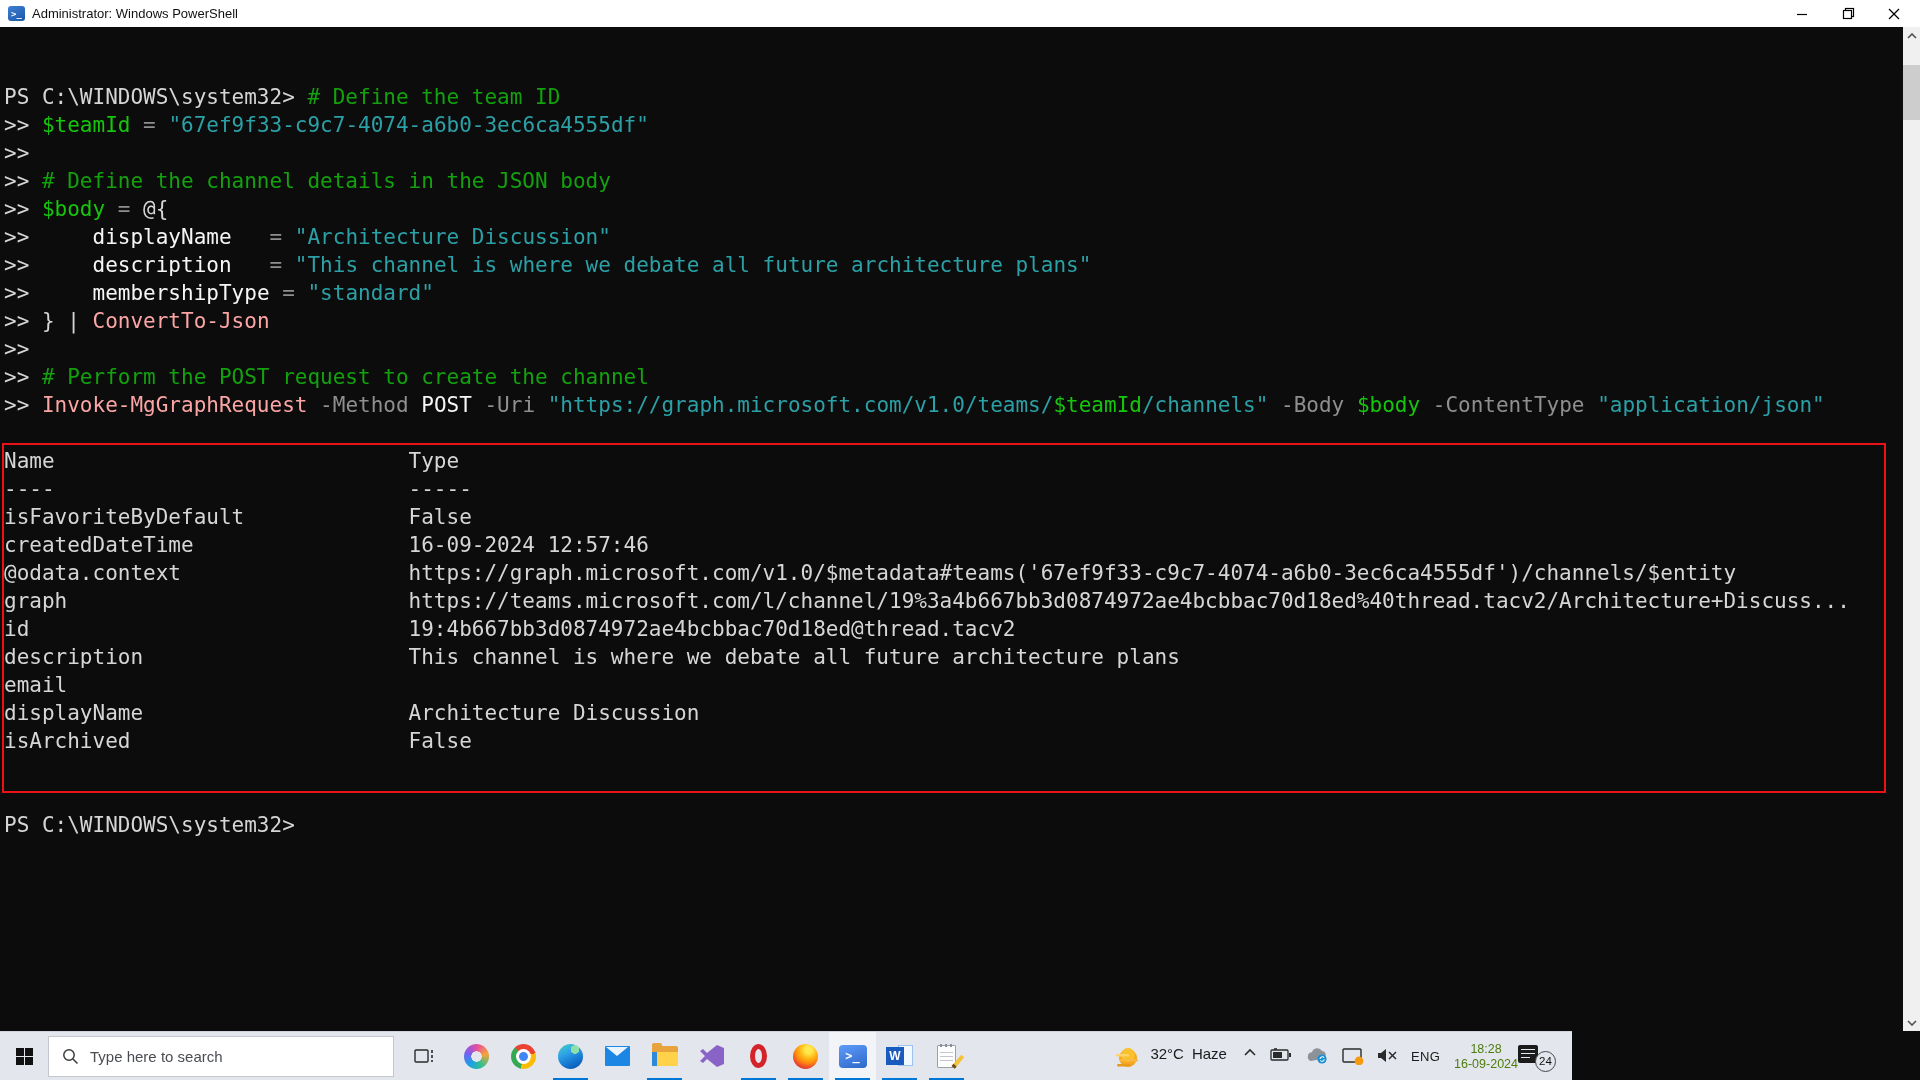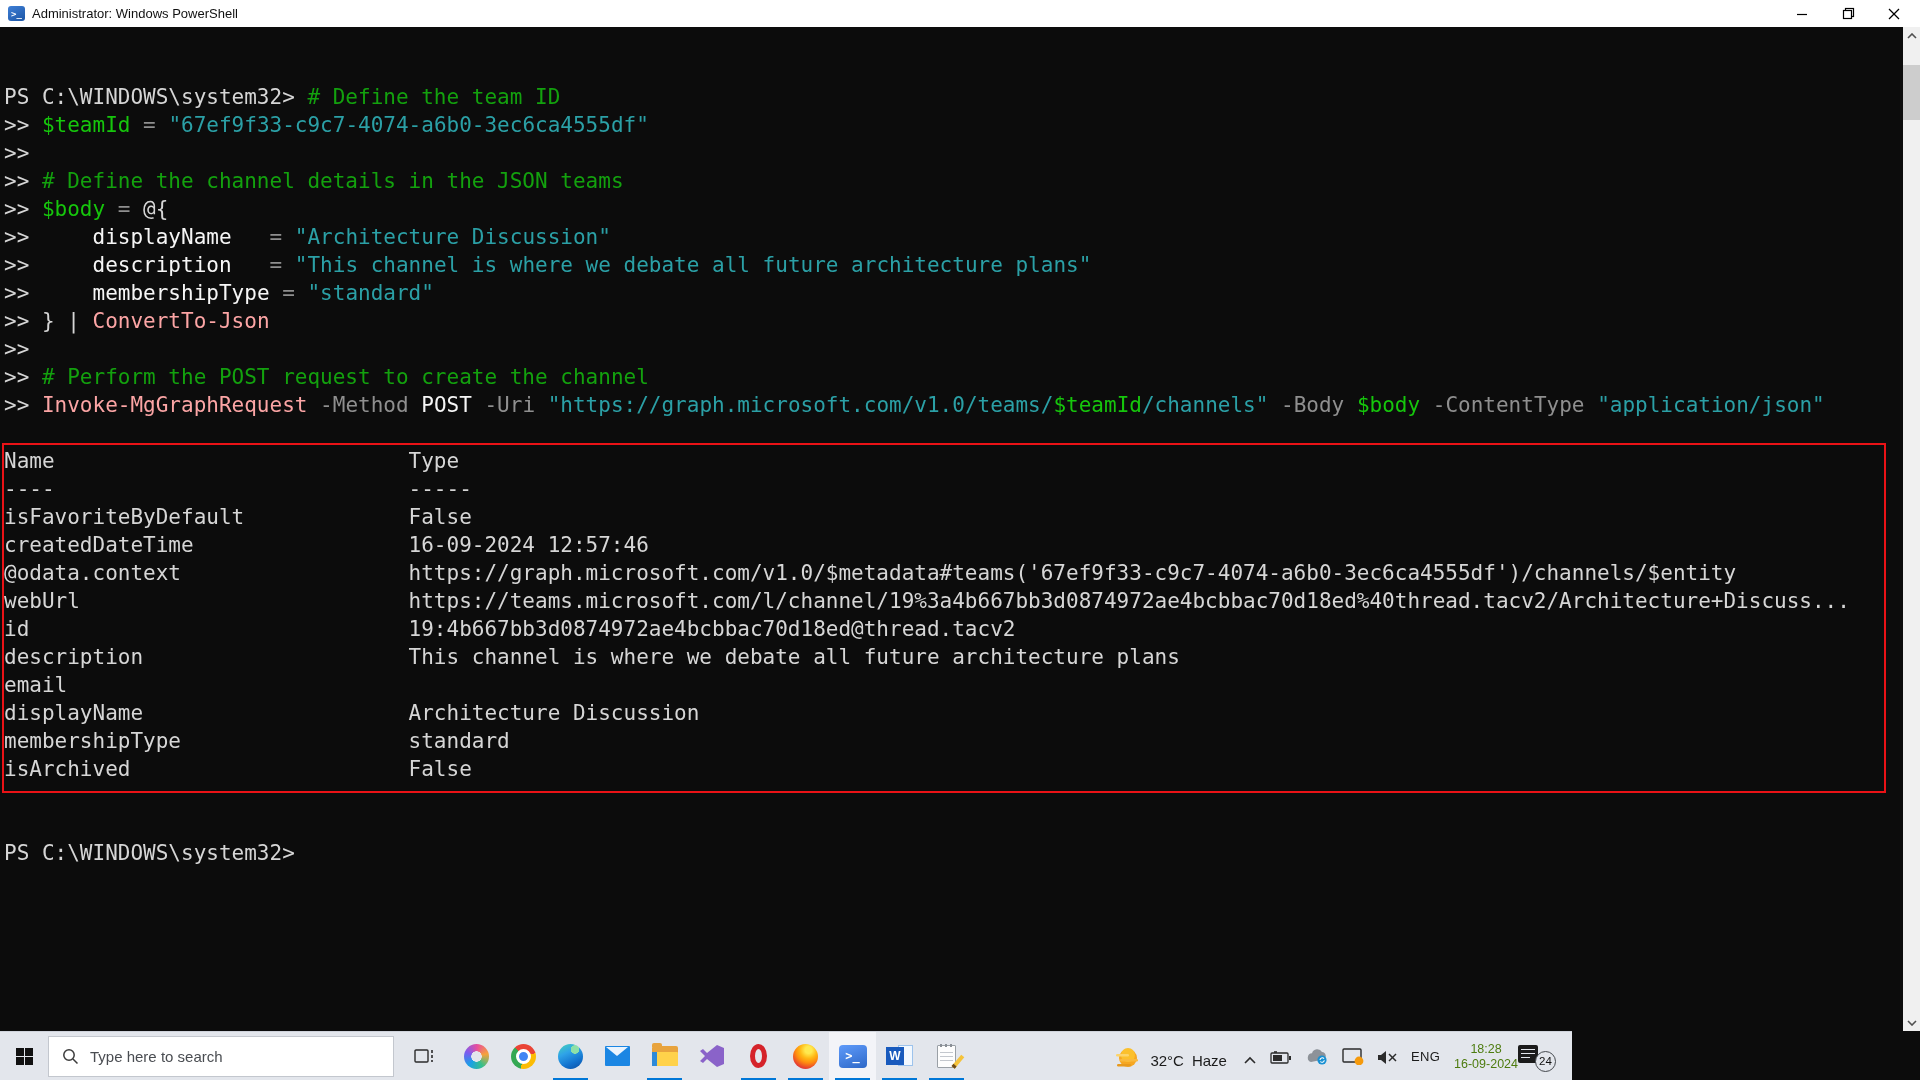--- a/index.html
+++ b/index.html
@@ -70,21 +70,21 @@
     display:flex;align-items:center;justify-content:center}
   .i-notepad{position:relative;width:19px;height:23px;background:#FDFDFD;border:1px solid #9AA0A6;border-radius:1px}
   .i-notepad i{position:absolute;left:2px;right:2px;height:1.5px;background:#C3C7CD}
   .i-notepad .l1{top:6px}.i-notepad .l2{top:10px}.i-notepad .l3{top:14px}
   .i-notepad::before{content:"";position:absolute;top:-2px;left:2px;right:2px;height:3px;
     background:repeating-linear-gradient(90deg,#8A8F96 0 2px,transparent 2px 5px)}
   .i-notepad .pencil{position:absolute;right:-4px;bottom:-2px;width:3.5px;height:15px;background:#F5C33B;transform:rotate(40deg);border-bottom:3px solid #6B4A1B}
 
   
   .tray{position:absolute;right:0;top:0;height:49px;display:flex;align-items:center;padding-right:8px}
-  .tray .grp{display:flex;align-items:flex-end}
+  .tray .grp{display:flex;align-items:flex-start}
   .weather{gap:8px;margin-right:16px}
   .weather-txt{font-size:15px;color:#1B1B1B}
   .tray-icons{gap:13px;margin-right:12px}
   .tray-icons svg{display:block}
   .lang{font-size:13px;color:#1B1B1B;margin-right:14px;letter-spacing:.3px}
   .clock{font-size:12.5px;color:#4d7c0f;text-align:center;line-height:15px;}
   .action{position:relative;width:24px;height:24px;margin-right:22px}
   .action .bubble{width:20px;height:18px;background:#1B1B1B;border-radius:2px;position:relative}
   .action .bubble i{position:absolute;left:3px;right:3px;height:1.8px;background:#E3E6EC}
   .action .bubble .b1{top:4px}.action .bubble .b2{top:8px}.action .bubble .b3{top:12px;right:8px}
@@ -115,41 +115,40 @@
           <line x1="11" y1="1" x2="1" y2="11"></line>
         </svg>
     </div>
   </div>
 </div>
 
 <div class="console">
     <div class="cline"><span class="seg-fg">PS C:\WINDOWS\system32&gt; </span><span class="seg-dgrn"># Define the team ID</span></div>
     <div class="cline"><span class="seg-fg">&gt;&gt; </span><span class="seg-grn">$teamId</span><span class="seg-gry"> = </span><span class="seg-teal">"67ef9f33-c9c7-4074-a6b0-3ec6ca4555df"</span></div>
     <div class="cline"><span class="seg-fg">&gt;&gt;</span></div>
-    <div class="cline"><span class="seg-fg">&gt;&gt; </span><span class="seg-dgrn"># Define the channel details in the JSON teams</span></div>
+    <div class="cline"><span class="seg-fg">&gt;&gt; </span><span class="seg-dgrn"># Define the channel details in the JSON body</span></div>
     <div class="cline"><span class="seg-fg">&gt;&gt; </span><span class="seg-grn">$body</span><span class="seg-gry"> = </span><span class="seg-fg">@{</span></div>
     <div class="cline"><span class="seg-fg">&gt;&gt;     </span><span class="seg-wh">displayName</span><span class="seg-gry">   = </span><span class="seg-teal">"Architecture Discussion"</span></div>
     <div class="cline"><span class="seg-fg">&gt;&gt;     </span><span class="seg-wh">description</span><span class="seg-gry">   = </span><span class="seg-teal">"This channel is where we debate all future architecture plans"</span></div>
     <div class="cline"><span class="seg-fg">&gt;&gt;     </span><span class="seg-wh">membershipType</span><span class="seg-gry"> = </span><span class="seg-teal">"standard"</span></div>
     <div class="cline"><span class="seg-fg">&gt;&gt; } | </span><span class="seg-yel">ConvertTo-Json</span></div>
     <div class="cline"><span class="seg-fg">&gt;&gt;</span></div>
     <div class="cline"><span class="seg-fg">&gt;&gt; </span><span class="seg-dgrn"># Perform the POST request to create the channel</span></div>
     <div class="cline"><span class="seg-fg">&gt;&gt; </span><span class="seg-yel">Invoke-MgGraphRequest</span><span class="seg-gry"> -Method </span><span class="seg-wh">POST</span><span class="seg-gry"> -Uri </span><span class="seg-teal">"https://graph.microsoft.com/v1.0/teams/</span><span class="seg-grn">$teamId</span><span class="seg-teal">/channels"</span><span class="seg-gry"> -Body </span><span class="seg-grn">$body</span><span class="seg-gry"> -ContentType </span><span class="seg-teal">"application/json"</span></div>
     <div class="cline">&nbsp;</div>
     <div class="cline"><span class="tname seg-fg">Name</span><span class="seg-fg">Type</span></div>
     <div class="cline"><span class="tname seg-fg">----</span><span class="seg-fg">-----</span></div>
     <div class="cline"><span class="tname seg-fg">isFavoriteByDefault</span><span class="seg-fg">False</span></div>
     <div class="cline"><span class="tname seg-fg">createdDateTime</span><span class="seg-fg">16-09-2024 12:57:46</span></div>
     <div class="cline"><span class="tname seg-fg">@odata.context</span><span class="seg-fg">https://graph.microsoft.com/v1.0/$metadata#teams('67ef9f33-c9c7-4074-a6b0-3ec6ca4555df')/channels/$entity</span></div>
-    <div class="cline"><span class="tname seg-fg">webUrl</span><span class="seg-fg">https://teams.microsoft.com/l/channel/19%3a4b667bb3d0874972ae4bcbbac70d18ed%40thread.tacv2/Architecture+Discuss...</span></div>
+    <div class="cline"><span class="tname seg-fg">graph</span><span class="seg-fg">https://teams.microsoft.com/l/channel/19%3a4b667bb3d0874972ae4bcbbac70d18ed%40thread.tacv2/Architecture+Discuss...</span></div>
     <div class="cline"><span class="tname seg-fg">id</span><span class="seg-fg">19:4b667bb3d0874972ae4bcbbac70d18ed@thread.tacv2</span></div>
     <div class="cline"><span class="tname seg-fg">description</span><span class="seg-fg">This channel is where we debate all future architecture plans</span></div>
     <div class="cline"><span class="tname seg-fg">email</span><span class="seg-fg"></span></div>
     <div class="cline"><span class="tname seg-fg">displayName</span><span class="seg-fg">Architecture Discussion</span></div>
-    <div class="cline"><span class="tname seg-fg">membershipType</span><span class="seg-fg">standard</span></div>
     <div class="cline"><span class="tname seg-fg">isArchived</span><span class="seg-fg">False</span></div>
     <div class="cline">&nbsp;</div>
     <div class="cline">&nbsp;</div>
     <div class="cline"><span class="seg-fg">PS C:\WINDOWS\system32&gt;</span></div>
   </div>
 <div class="redbox" style="top:443px"></div>
 
 <div class="scrollbar">
   <div class="sb-arrow">
     <svg width="10" height="6">

